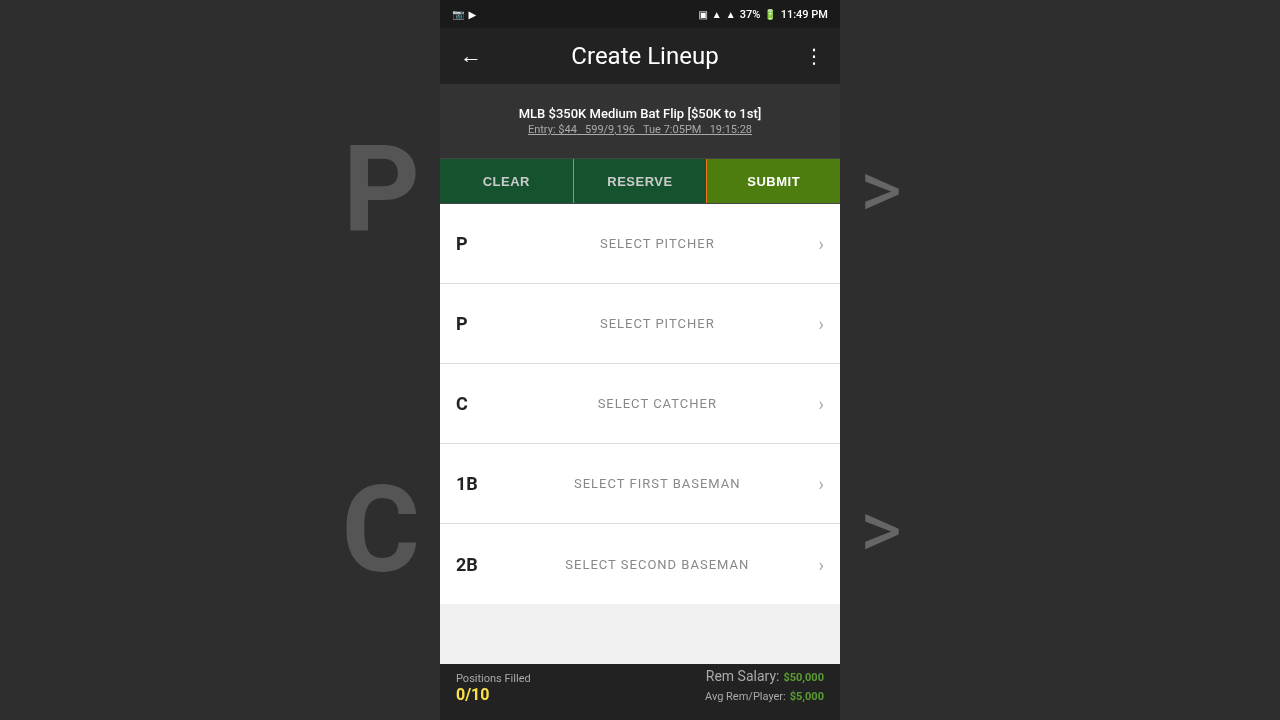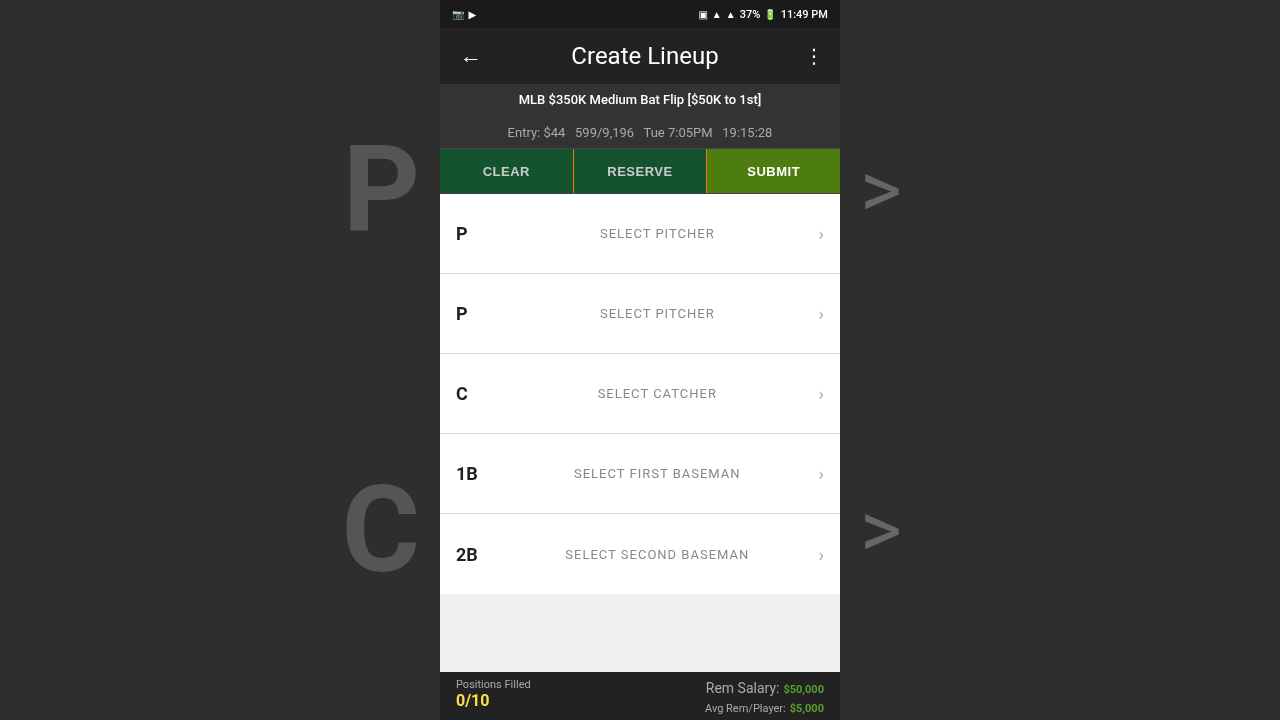--- a/index.html
+++ b/index.html
@@ -114,33 +114,34 @@
     }
     .menu-btn {
       color: #fff;
       font-size: 20px;
       cursor: pointer;
     }
 
     
     .contest-info {
       background: #333;
-      padding: 8px 16px;
+      padding: 22px 16px;
       text-align: center;
       border-bottom: 1px solid #444;
     }
     .contest-title {
       color: #fff;
       font-size: 13px;
       font-weight: 500;
     }
     .contest-details {
       color: #aaa;
-      font-size: 13px;
-      margin-top: 18px;
+      font-size: 11px;
+      margin-top: 2px;
+      text-decoration: underline;
     }
 
     
     .action-buttons {
       background: #333;
       display: flex;
       border-bottom: 1px solid #444;
     }
     .action-btn {
       flex: 1;
@@ -195,24 +196,24 @@
       text-align: center;
     }
     .chevron {
       color: #aaa;
       font-size: 18px;
     }
 
     
     .bottom-bar {
       background: #222;
-      height: 48px;
-      display: flex;
-      align-items: flex-start;
-      padding: 6px 16px;
+      height: 56px;
+      display: flex;
+      align-items: flex-end;
+      padding: 16px 16px;
     }
     .bottom-left {
       flex: 1;
     }
     .positions-label {
       color: #aaa;
       font-size: 11px;
     }
     .positions-value {
       color: #fde047;

